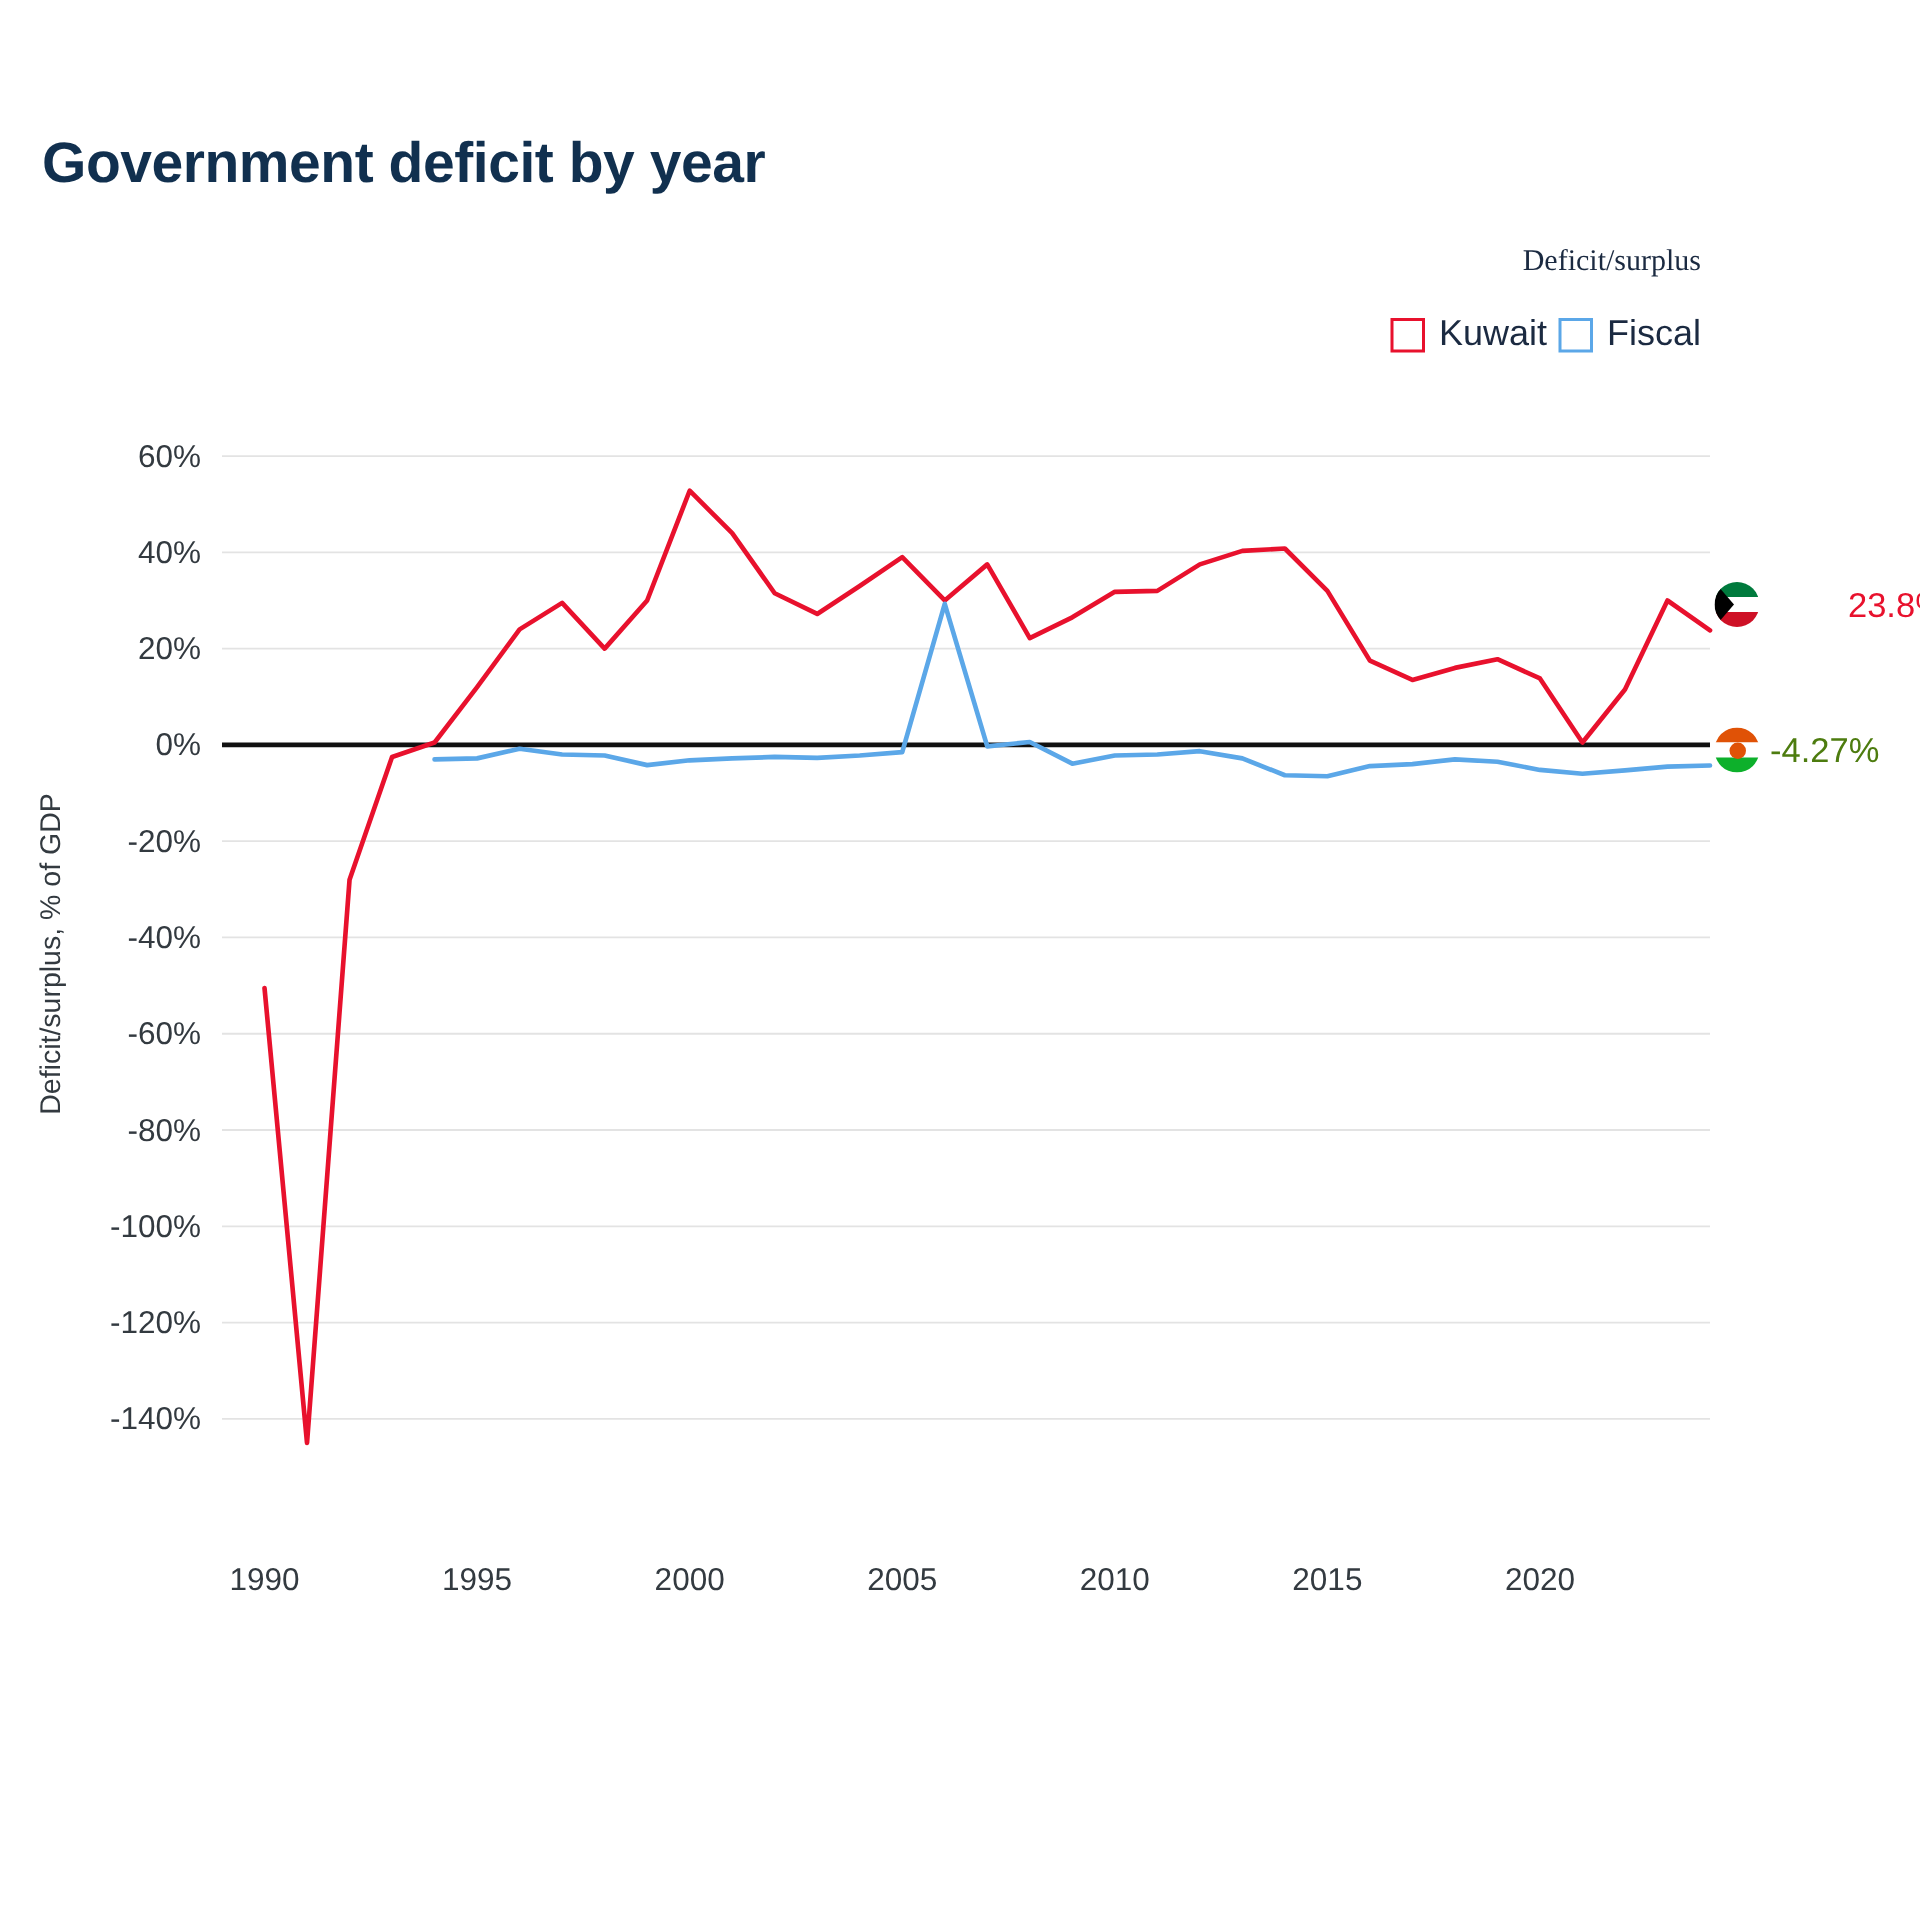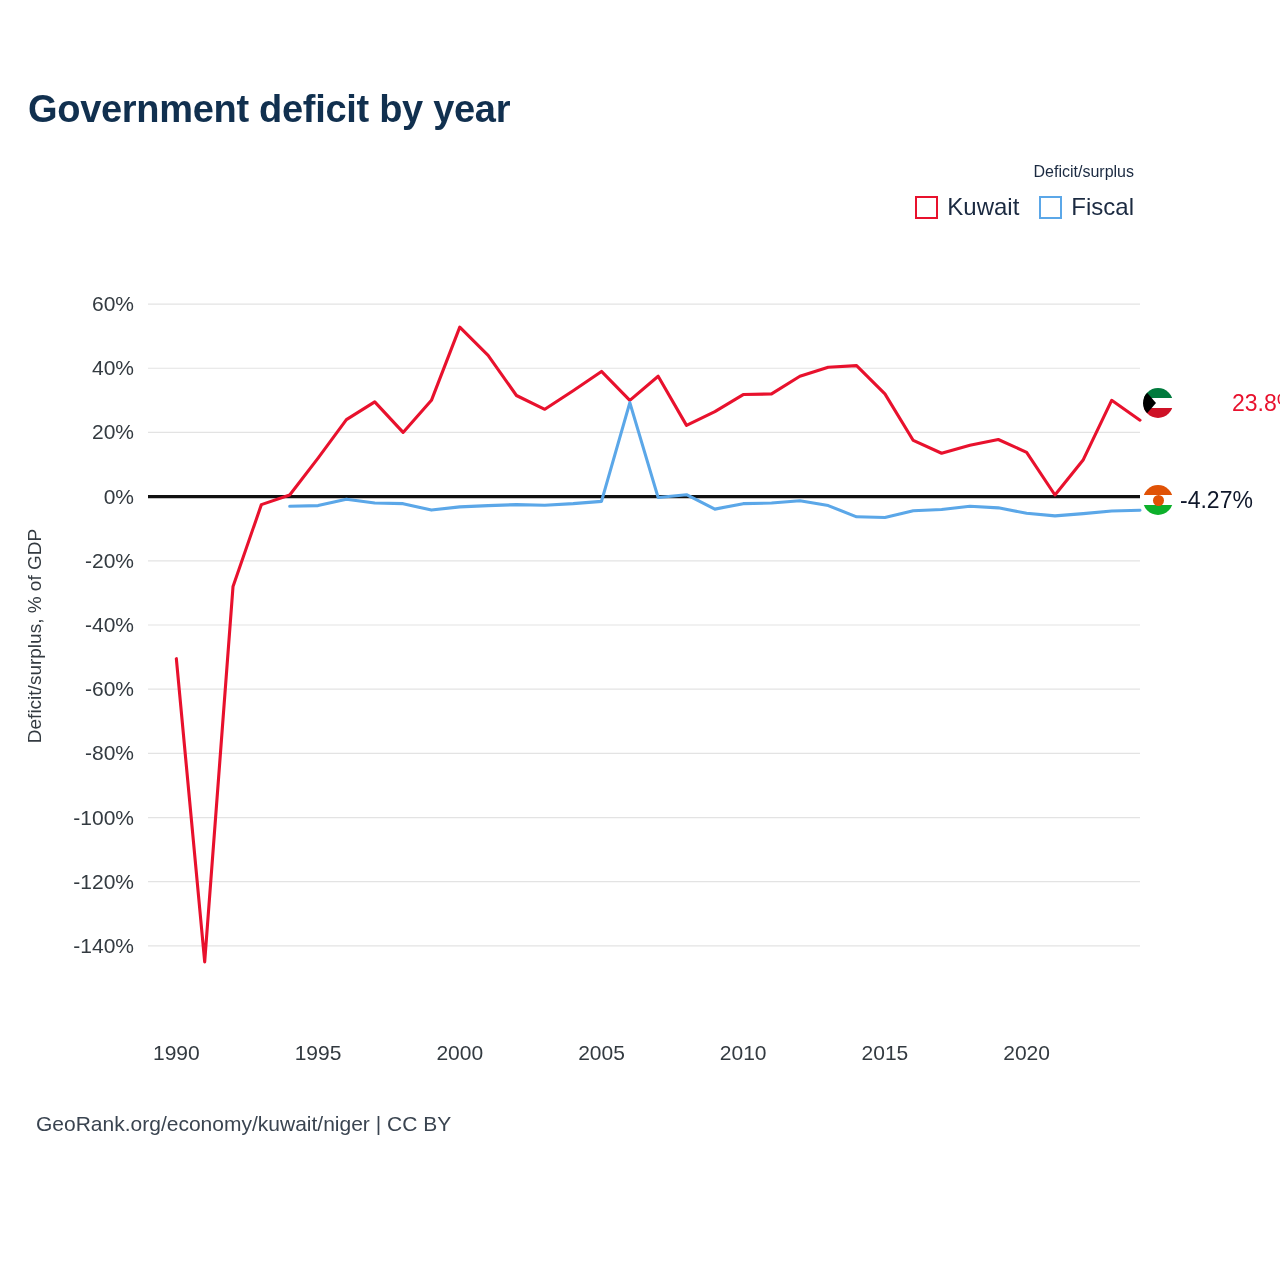--- a/index.html
+++ b/index.html
@@ -29,29 +29,30 @@
     color: #11304f;
     letter-spacing: -0.3px;
   }
   .legend {
     position: absolute;
     right: 38px;
     top: 163px;
     text-align: right;
   }
   .legend-title {
-    font-size: 16px;
+    font-size: 20px;
     color: #1b2a41;
-    margin-bottom: 12px;
+    margin-bottom: 23px;
+    font-family: Liberation Serif, serif;
   }
   .legend-items {
     display: flex;
     flex-direction: row;
     justify-content: flex-start;
-    gap: 20px;
+    gap: 8px;
   }
   .legend-item {
     display: flex;
     flex-direction: row;
     align-items: center;
     gap: 9px;
   }
   .legend-swatch {
     width: 23px;
     height: 23px;
@@ -96,21 +97,21 @@
     white-space: nowrap;
   }
   .end-label.kuwait {
     left: 1232px;
     top: 390px;
     color: #e8112d;
   }
   .end-label.niger {
     left: 1180px;
     top: 487px;
-    color: #0f172a;
+    color: #4d7c0f;
   }
   .flag {
     position: absolute;
     width: 30px;
     height: 30px;
     border-radius: 50%;
     overflow: hidden;
   }
   .flag.kuwait { left: 1143px; top: 388px; }
   .flag.niger  { left: 1143px; top: 485px; }
@@ -207,16 +208,15 @@
 
   <div class="flag niger">
     <div class="flag-ne-stripe-o"></div>
     <div class="flag-ne-stripe-w"></div>
     <div class="flag-ne-stripe-g"></div>
     <div class="flag-ne-disc"></div>
   </div>
   <div class="end-label niger">-4.27%</div>
 
   <div class="source">
-    <div>GeoRank.org/economy/kuwait/niger | CC BY</div>
   </div>
 
 </div>
 
 </body></html>

